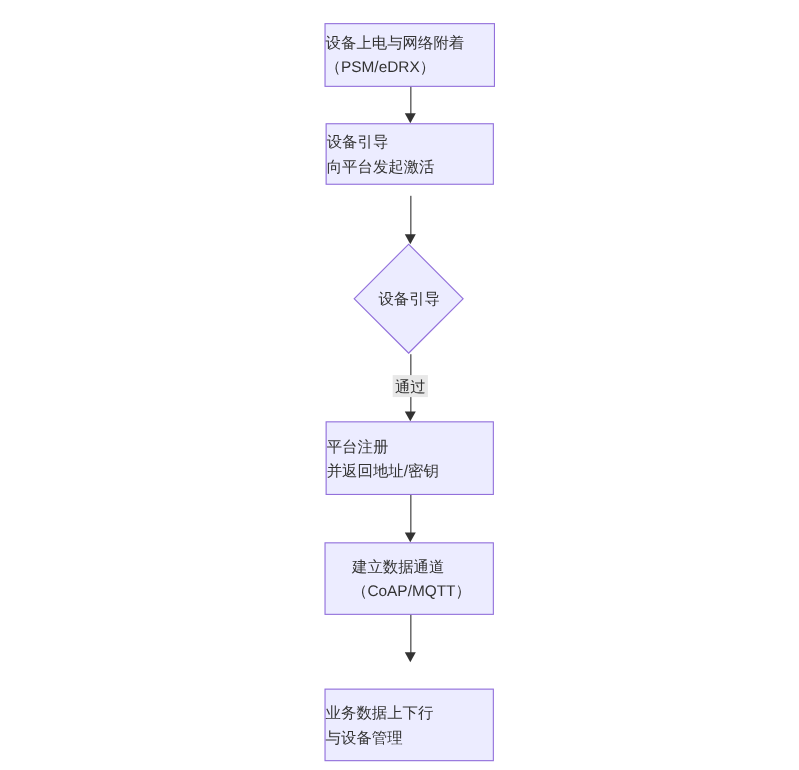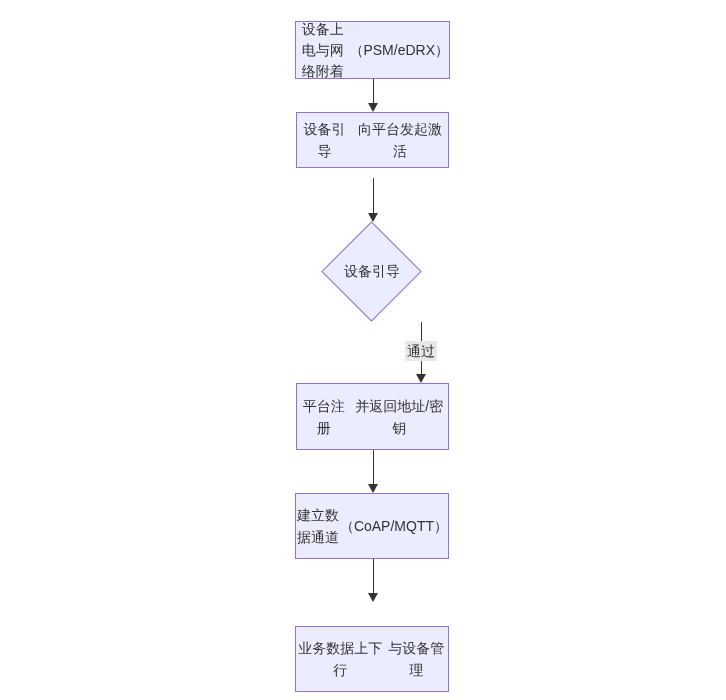--- a/index.html
+++ b/index.html
@@ -13,52 +13,52 @@
     background: #ffffff;
     overflow: hidden;
   }
 
   
   .node {
     position: absolute;
     background: #ECECFF;
     border: 1px solid #9370DB;
     display: flex;
-    flex-direction: row;
-    align-items: center;
+    flex-direction: column;
+    align-items: flex-start;
     justify-content: center;
     text-align: center;
     color: #333333;
     font-size: 14px;
     line-height: 22px;
   }
   .n1 { left: 295px; top: 21px;  width: 155px; height: 58px; line-height: 21px; }
   .n2 { left: 296px; top: 112px; width: 153px; height: 56px; }
   .n3 { left: 296px; top: 383px; width: 153px; height: 67px; }
-  .n4 { left: 295px; top: 493px; width: 154px; height: 66px; }
+  .n4 { left: 295px; top: 493px; width: 154px; height: 66px; padding-left: 24px; }
   .n5 { left: 295px; top: 626px; width: 154px; height: 66px; }
 
   
   .diamond-wrap { position: absolute; left: 322px; top: 222px; width: 100px; height: 100px; }
   .diamond-shape {
     position: absolute; left: 14px; top: 14px; width: 71px; height: 71px;
     background: #ECECFF; border: 1px solid #9370DB;
     transform: rotate(45deg);
   }
   .diamond-label {
     position: absolute; inset: 0;
     display: flex; align-items: center; justify-content: center;
     font-size: 14px; color: #333333;
   }
 
   
   .arrow { position: absolute; width: 14px; left: 366px; }
   .a1 { top: 79px;  height: 33px; }
   .a2 { top: 178px; height: 44px; }
-  .a3 { top: 322px; height: 61px; margin-left: 48px; }
+  .a3 { top: 322px; height: 61px; }
   .a4 { top: 450px; height: 43px; }
   .a5 { top: 559px; height: 43px; }
   .shaft {
     position: absolute; left: 50%; top: 0; bottom: 8px;
     width: 1px; margin-left: -0.5px; background: #333333;
   }
   .head {
     position: absolute; bottom: 0; left: 50%; transform: translateX(-50%);
     width: 0; height: 0;
     border-left: 5px solid transparent;

